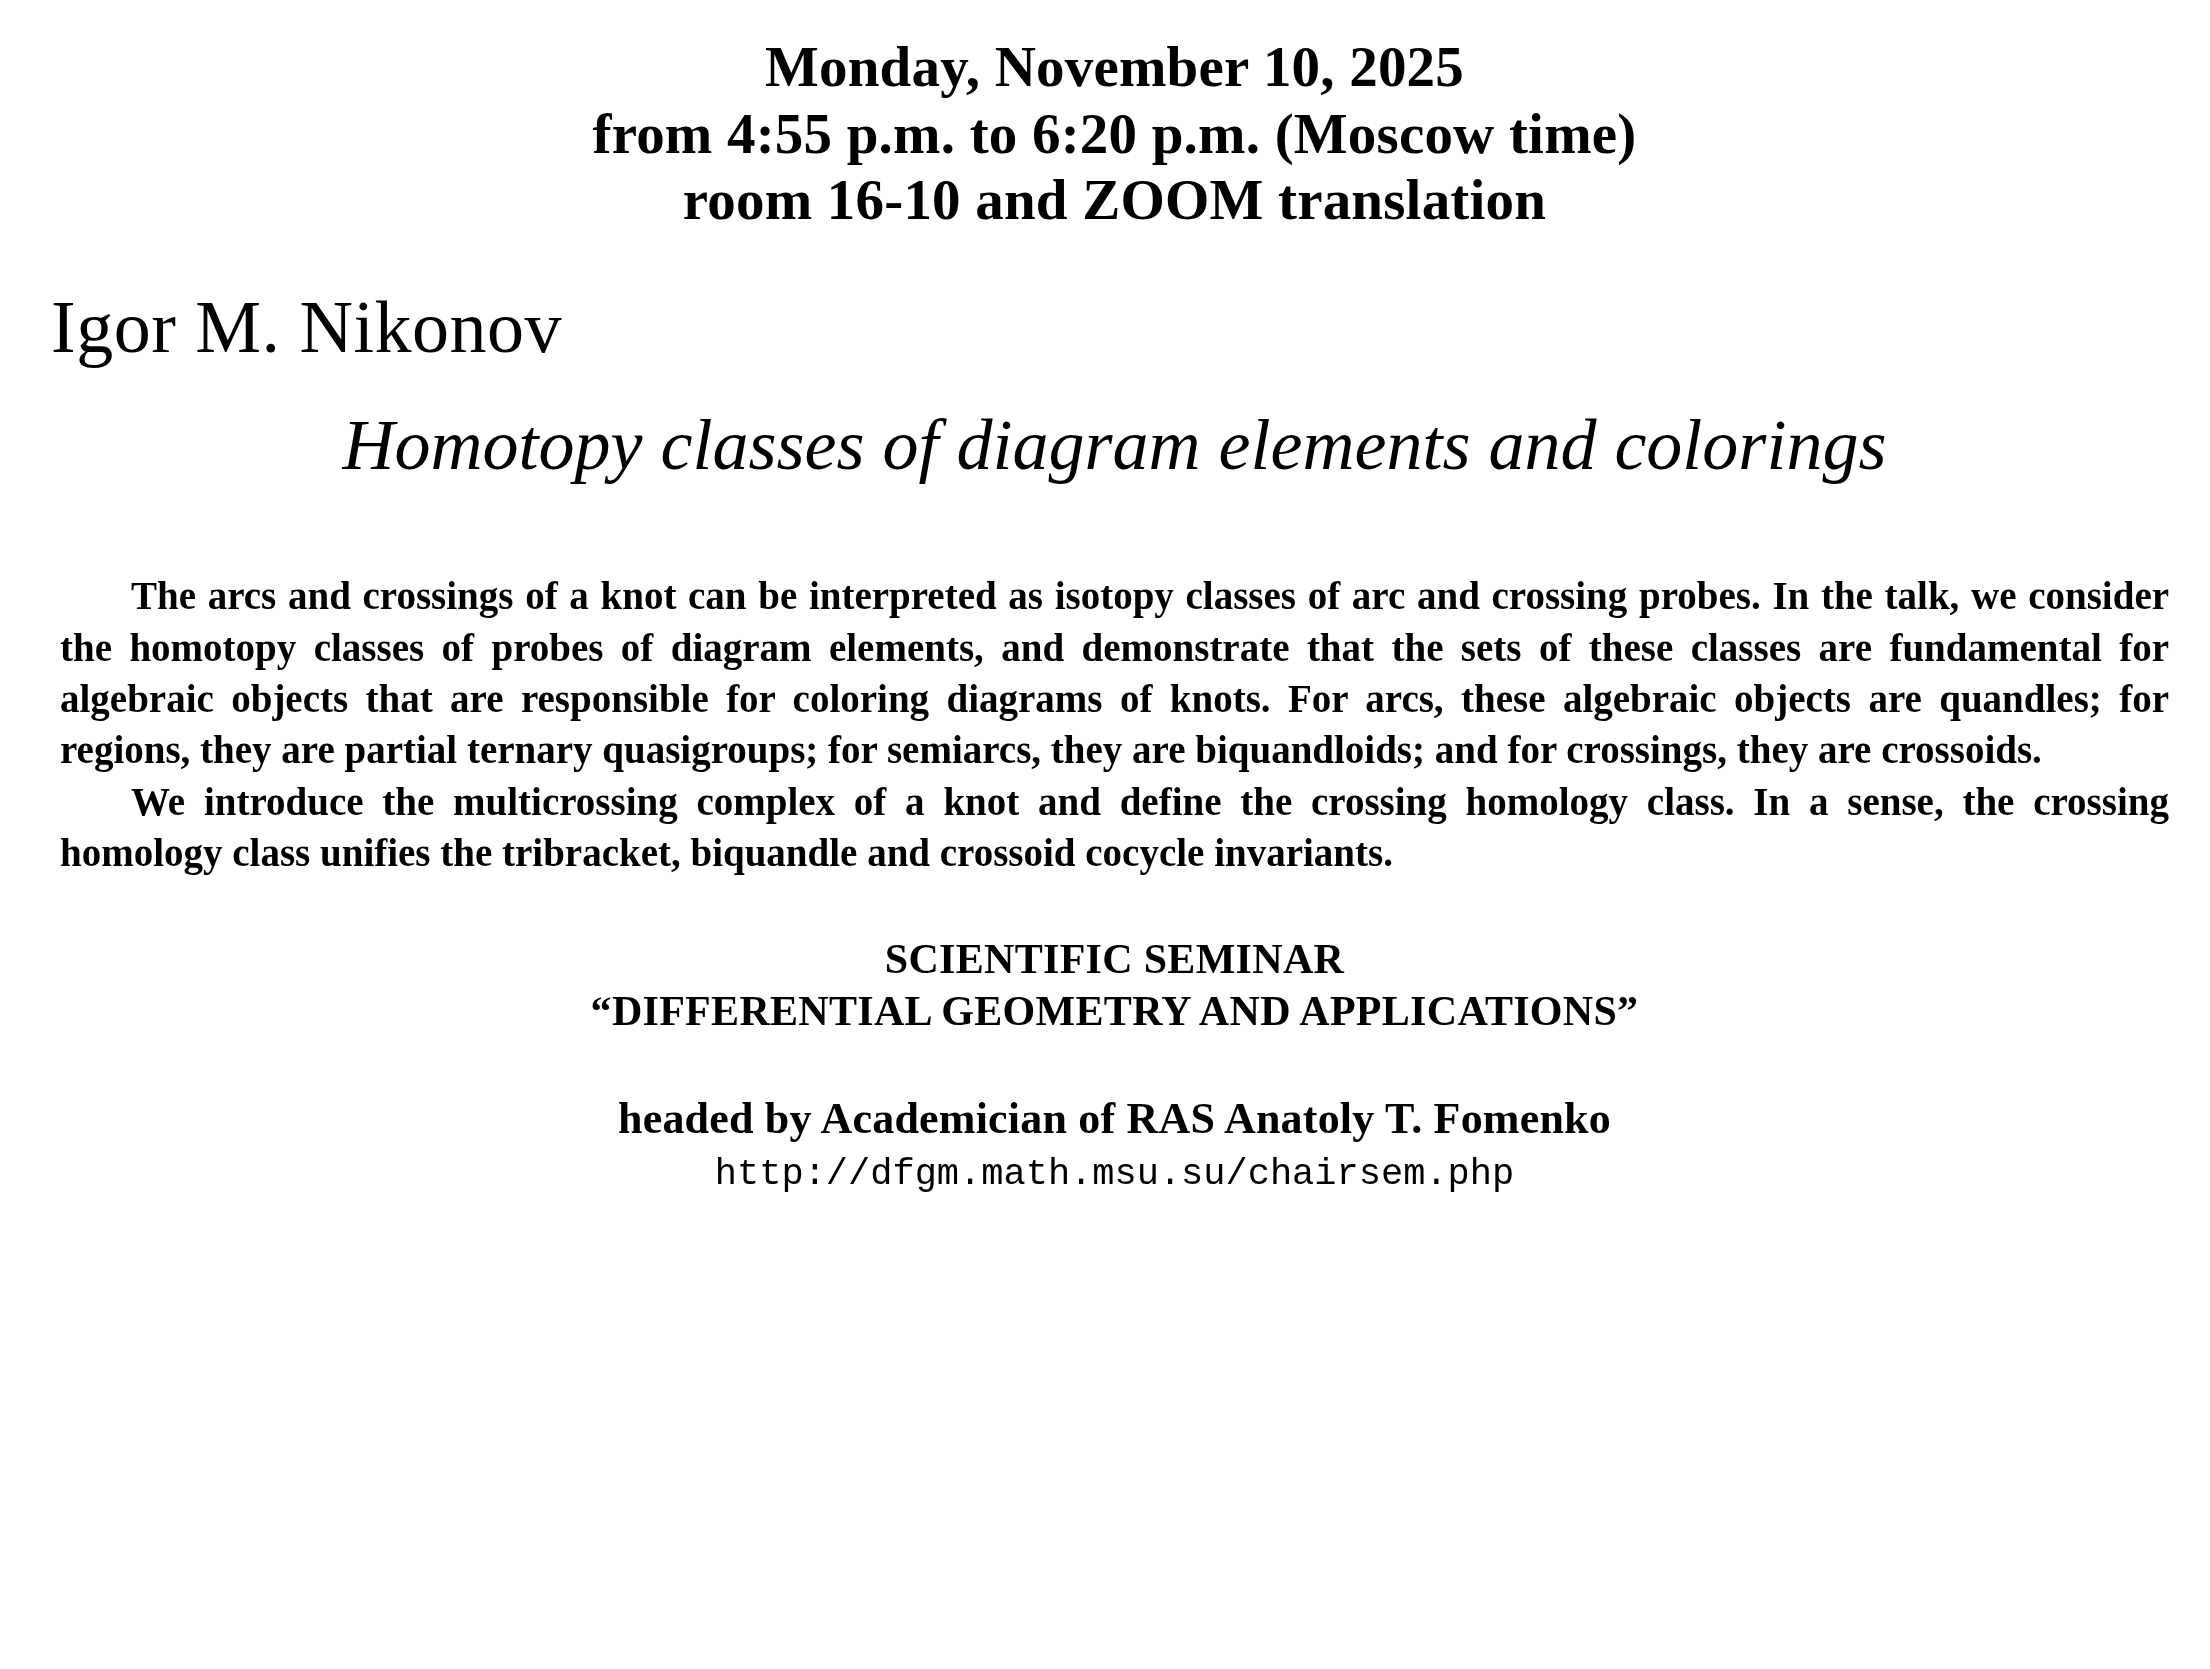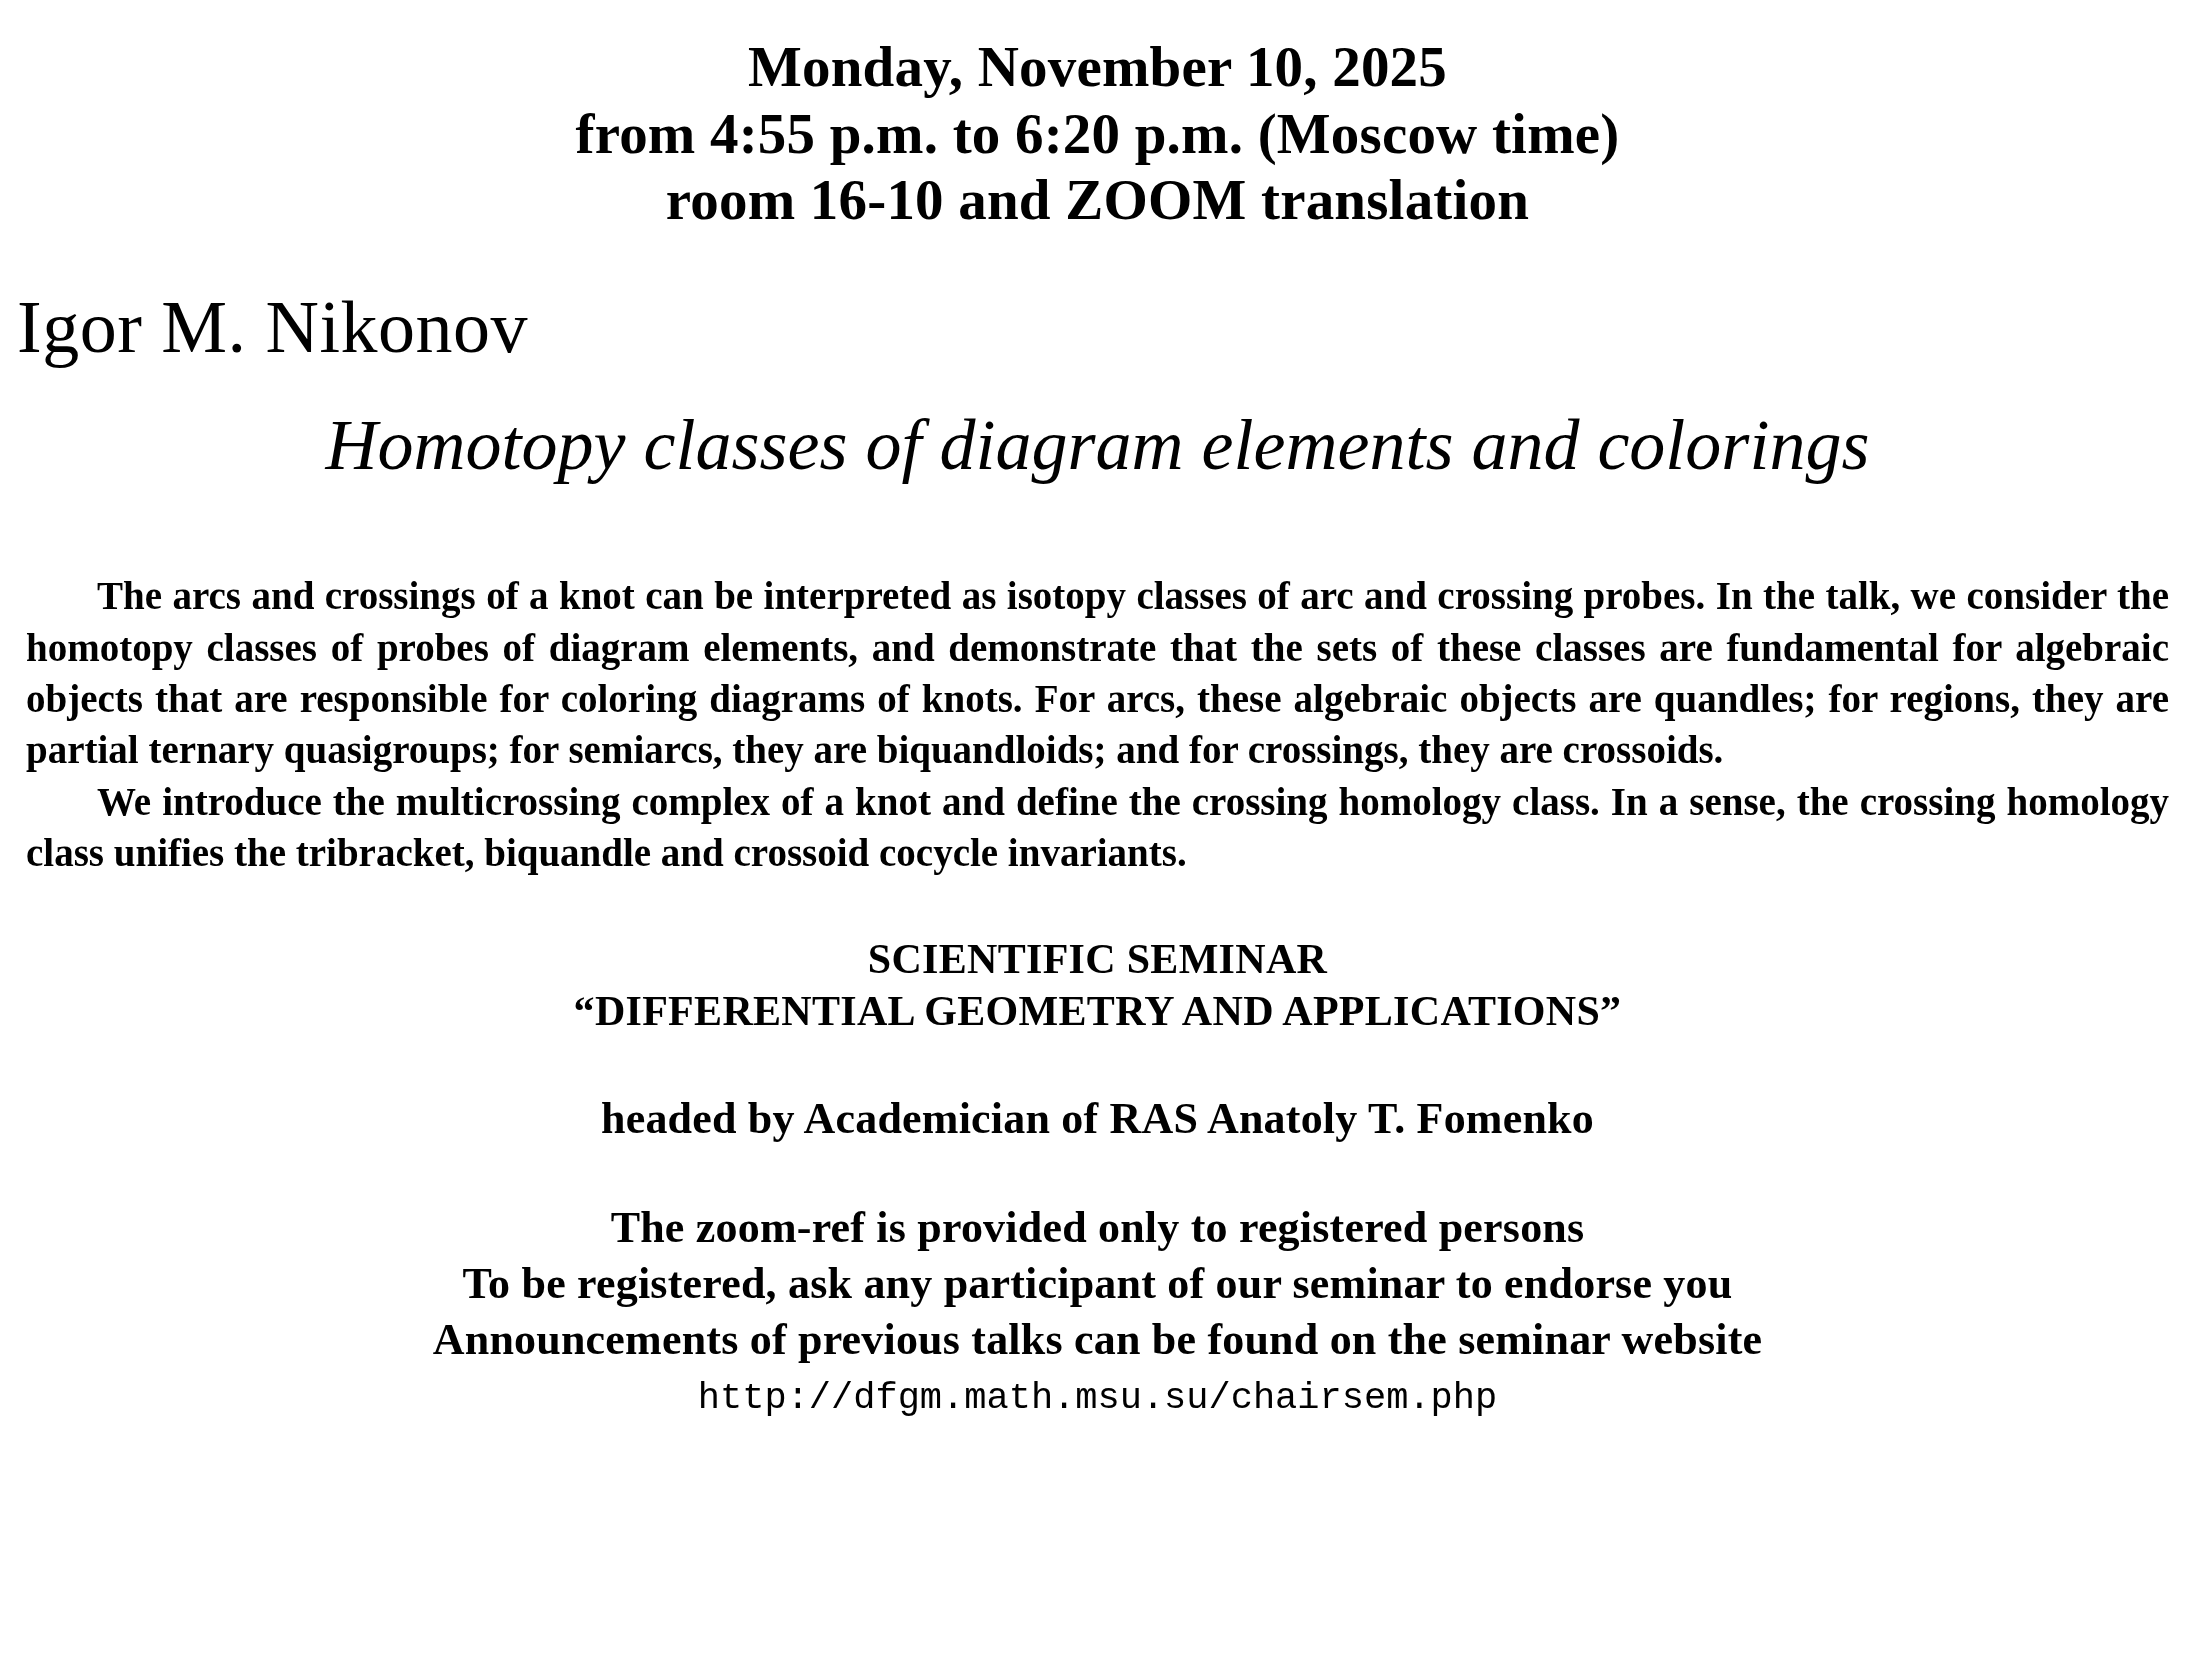--- a/index.html
+++ b/index.html
@@ -11,21 +11,21 @@
     width: 2211px;
     height: 1670px;
     font-family: "Liberation Serif", serif;
     color: #000000;
     overflow: hidden;
   }
   .page {
     width: 2211px;
     height: 1670px;
     box-sizing: border-box;
-    padding: 34px 33px 0 17px;
+    padding: 34px 33px 0 51px;
     position: relative;
   }
 
   .header-block {
     text-align: center;
     font-weight: bold;
     font-size: 57px;
     line-height: 1.17;
     letter-spacing: 0.2px;
   }
@@ -115,23 +115,18 @@
   </div>
 
   <div class="footer">
     <div class="seminar-title">
       <div>SCIENTIFIC SEMINAR</div>
       <div>“DIFFERENTIAL GEOMETRY AND APPLICATIONS”</div>
     </div>
 
     <div class="headed-by">headed by Academician of RAS Anatoly T. Fomenko</div>
 
-    <div class="notes">
-      <div>The zoom-ref is provided only to registered persons</div>
-      <div>To be registered, ask any participant of our seminar to endorse you</div>
-      <div>Announcements of previous talks can be found on the seminar website</div>
-    </div>
 
     <div class="website">http://dfgm.math.msu.su/chairsem.php</div>
   </div>
 
 </div>
 
 
 </body></html>

